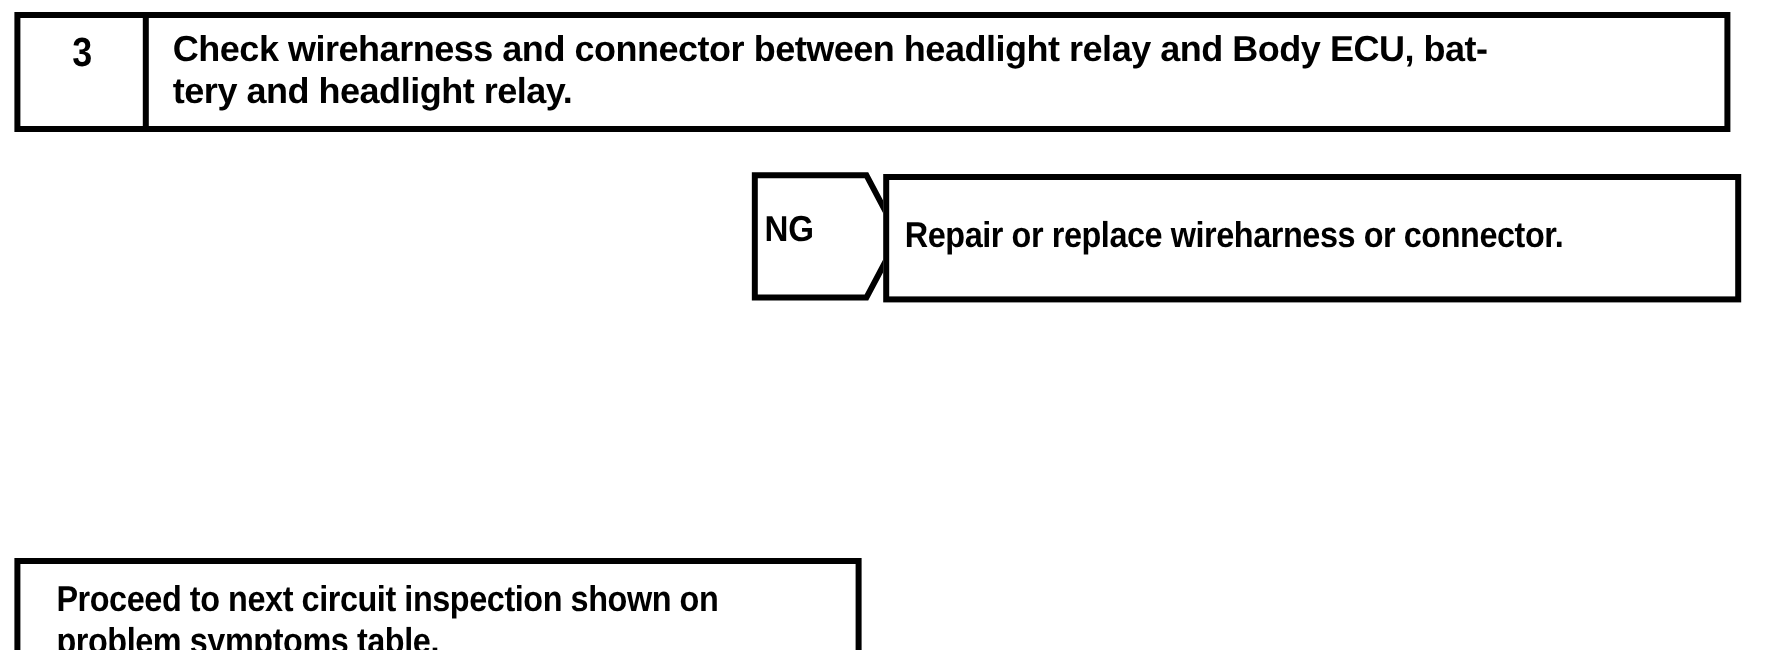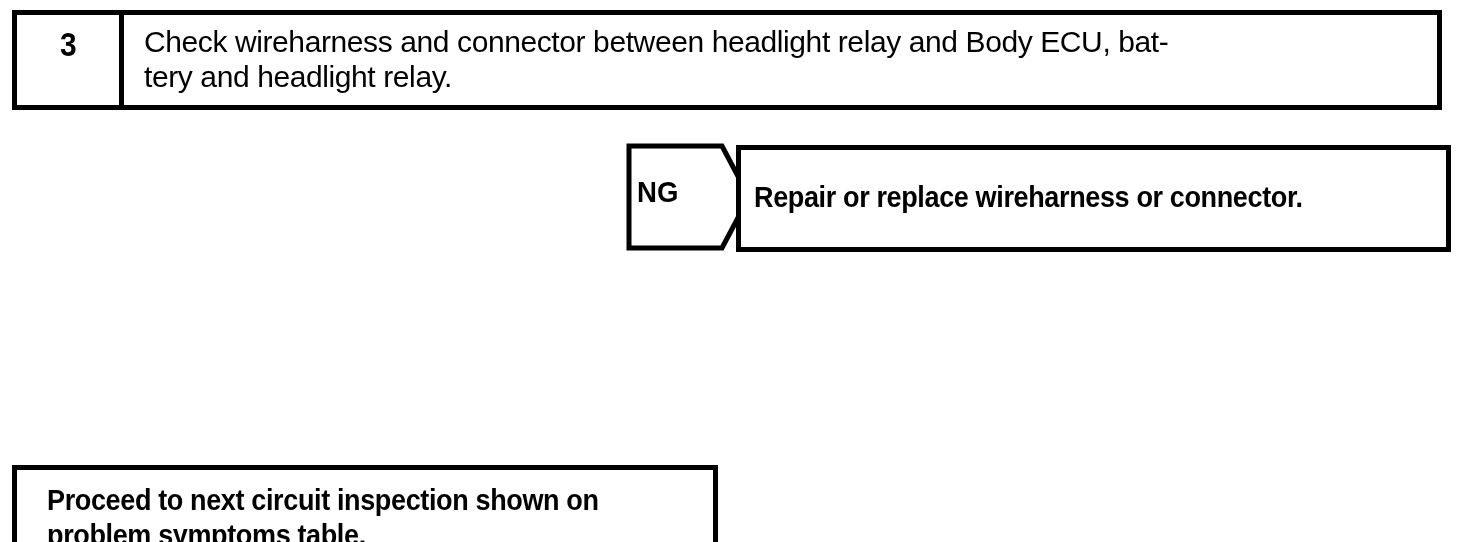--- a/index.html
+++ b/index.html
@@ -54,21 +54,21 @@
     position: absolute;
     left: 112px;
     top: 0;
     right: 0;
     height: 90px;
     padding: 9px 6px 0 15px;
     box-sizing: border-box;
   }
   .step-text {
     font-size: 30px;
-    font-weight: normal;
+    font-weight: bold;
     line-height: 1.18;
     letter-spacing: -0.4px;
     transform: scaleX(0.90);
     transform-origin: left top;
     white-space: pre-line;
   }
 
   
   .ng-arrow {
     position: absolute;

